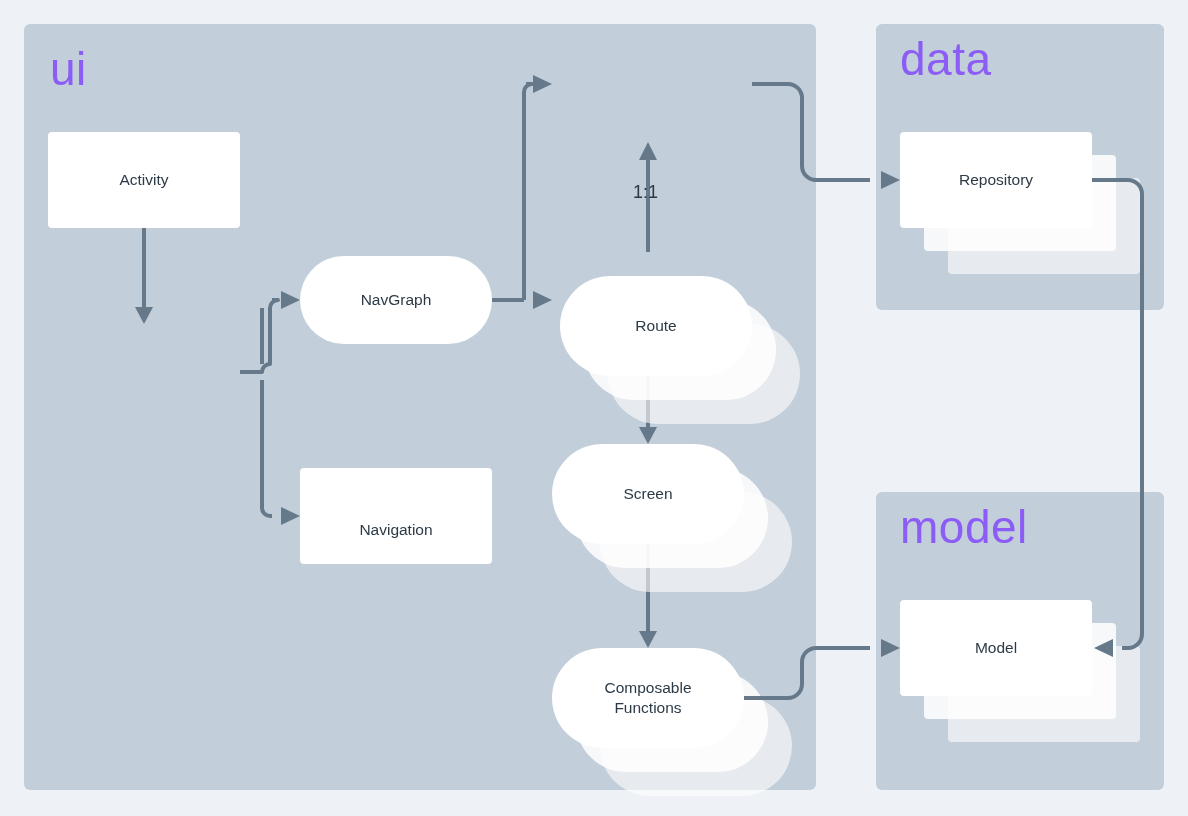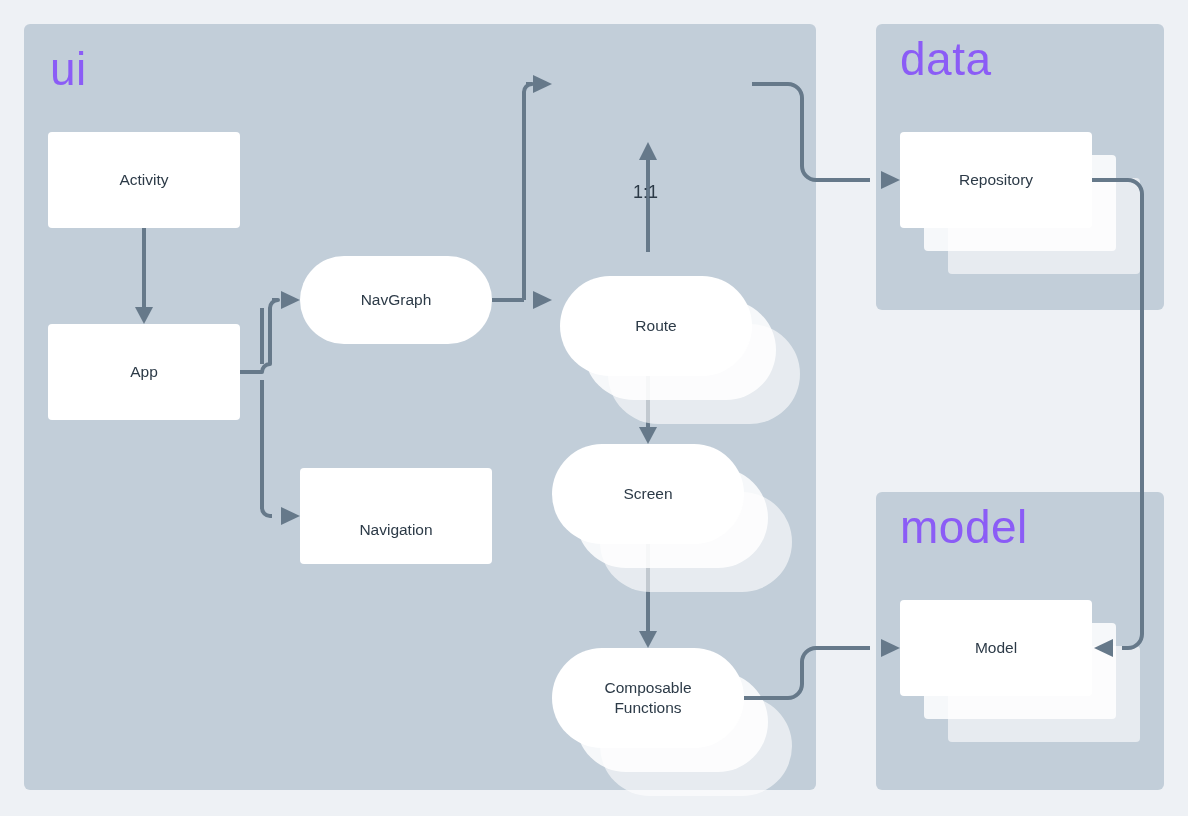--- a/index.html
+++ b/index.html
@@ -131,24 +131,20 @@
       <path class="edge" d="M648,252 L648,158"></path>
       <path class="edge-head" d="M648,142 L639,160 L657,160 Z"></path>
     </g>
   </svg>
 
   <div class="node" style="left:48px; top:132px; width:192px; height:96px;">
     <div class="card rect" style="width:192px; height:96px;"></div>
     <div class="node-label" style="width:192px; height:96px;">Activity</div>
   </div>
 
-  <div class="node" style="left:48px; top:324px; width:192px; height:96px;">
-    <div class="card rect" style="width:192px; height:96px;"></div>
-    <div class="node-label" style="width:192px; height:96px;">App</div>
-  </div>
 
   <div class="node" style="left:300px; top:256px; width:192px; height:72px;">
     <div class="card pill" style="width:192px; height:88px;"></div>
     <div class="node-label" style="width:192px; height:88px;">NavGraph</div>
   </div>
 
   <div class="node" style="left:300px; top:468px; width:192px; height:96px;">
     <div class="card rect" style="width:192px; height:96px;"></div>
     <div class="node-label" style="width:192px; height:124px;">Navigation</div>
   </div>

